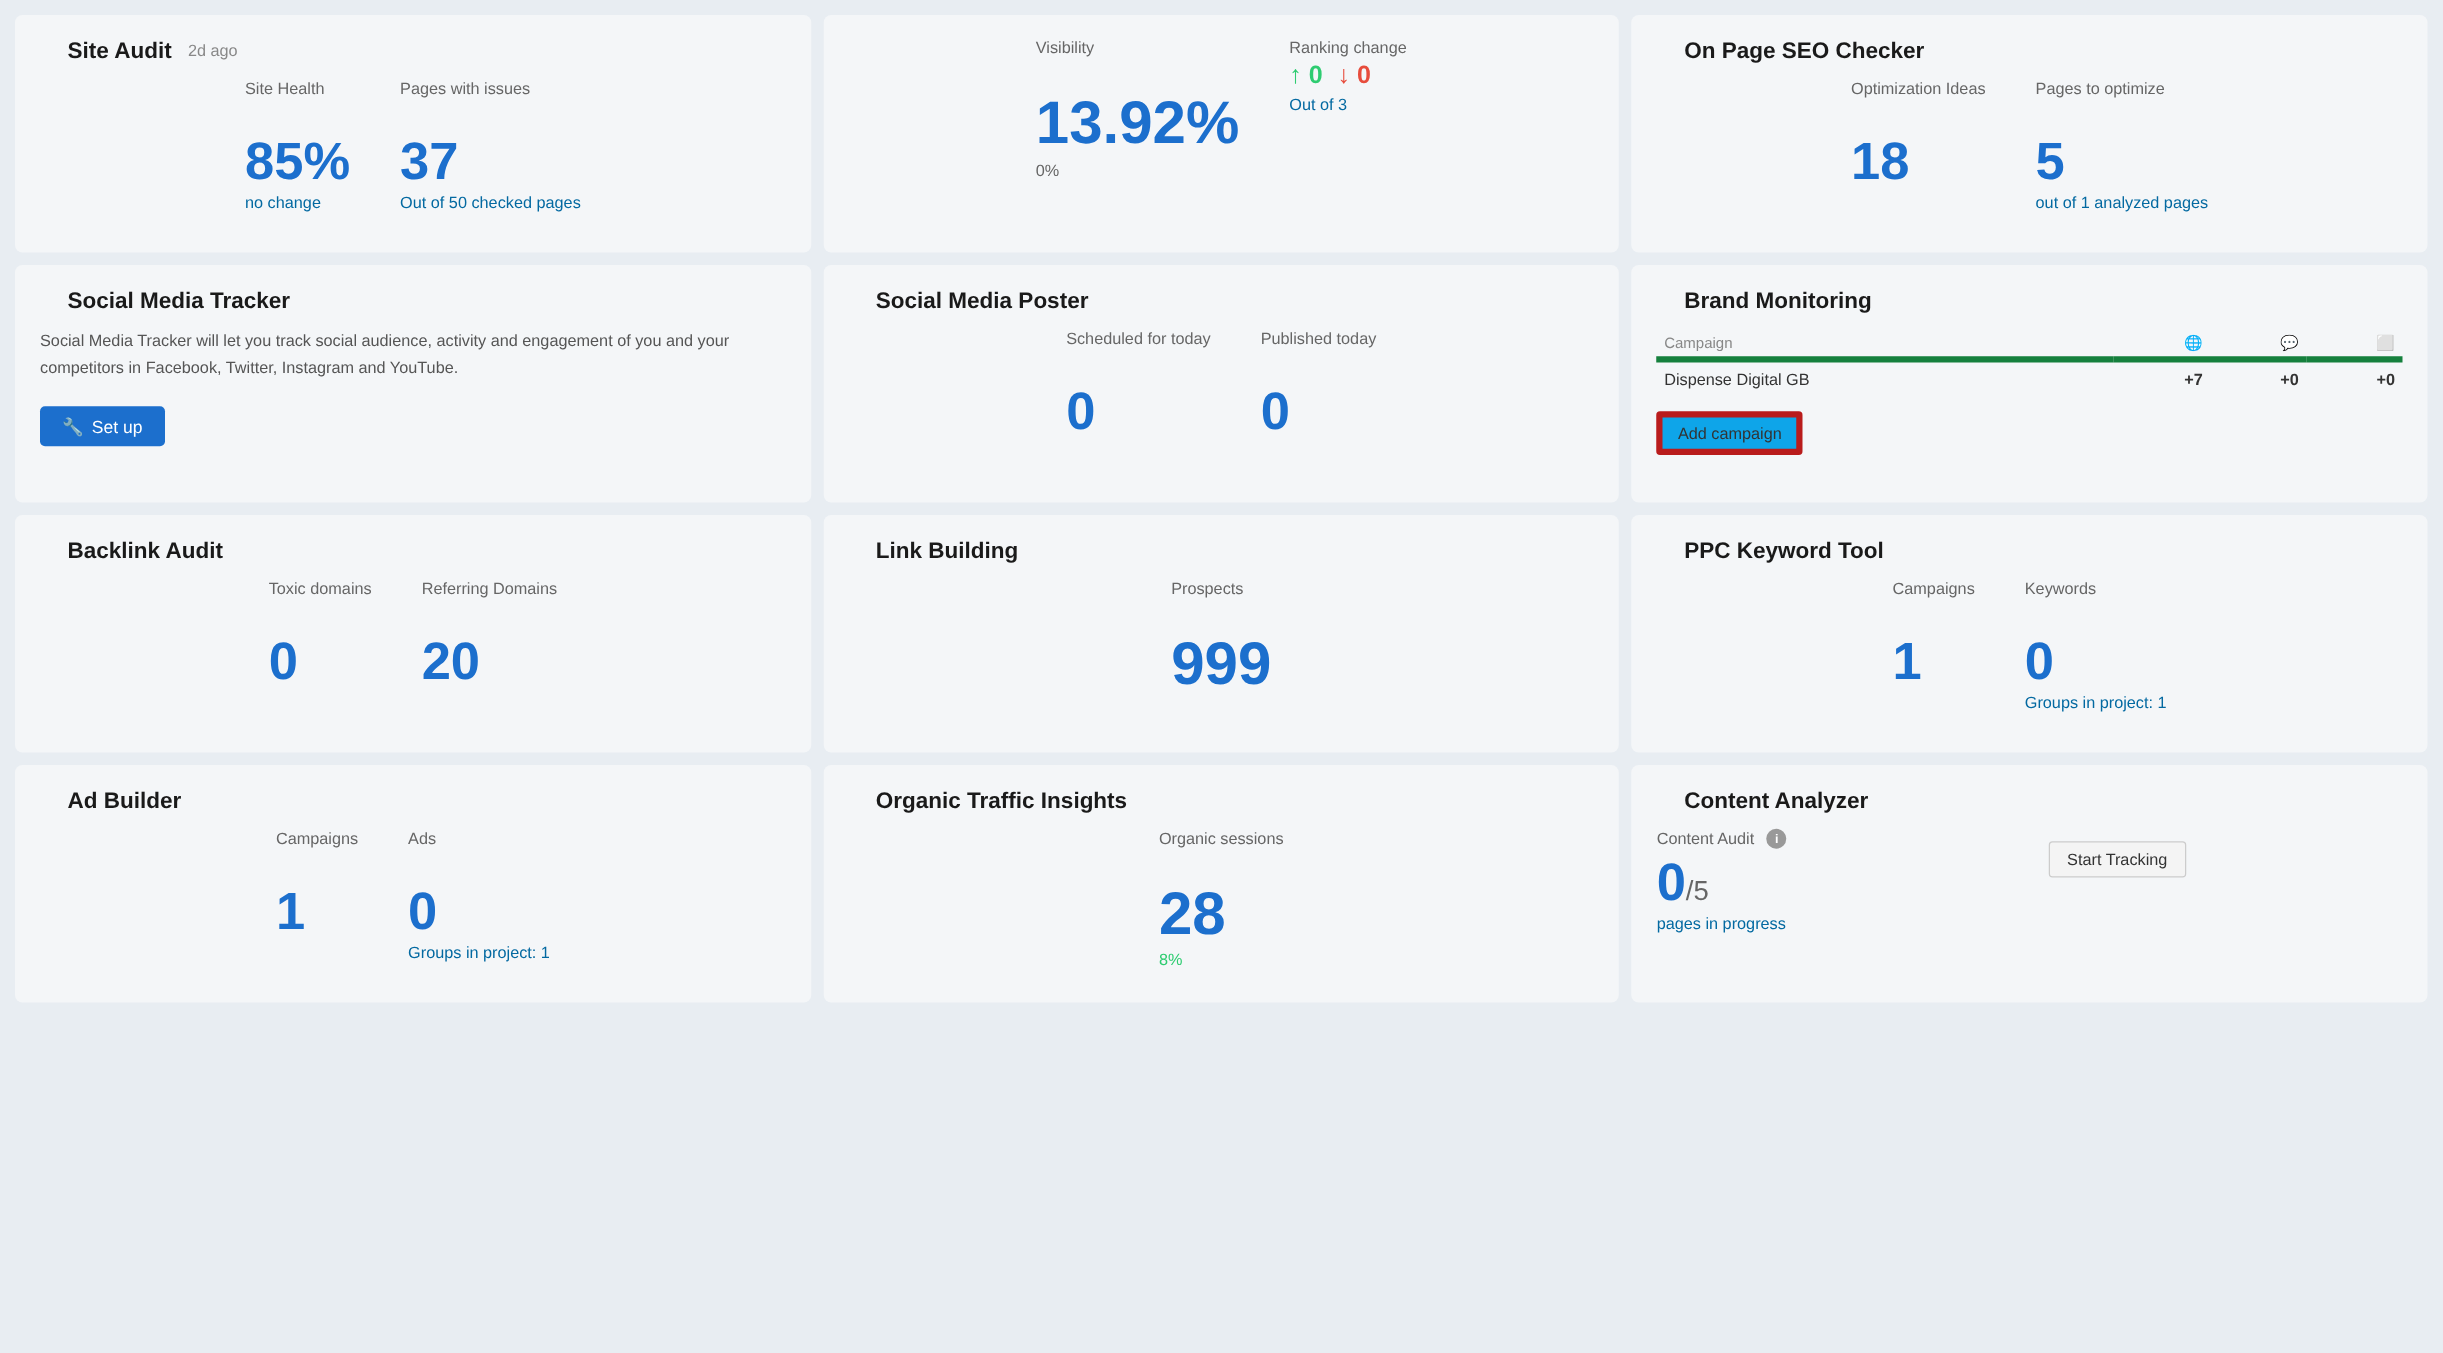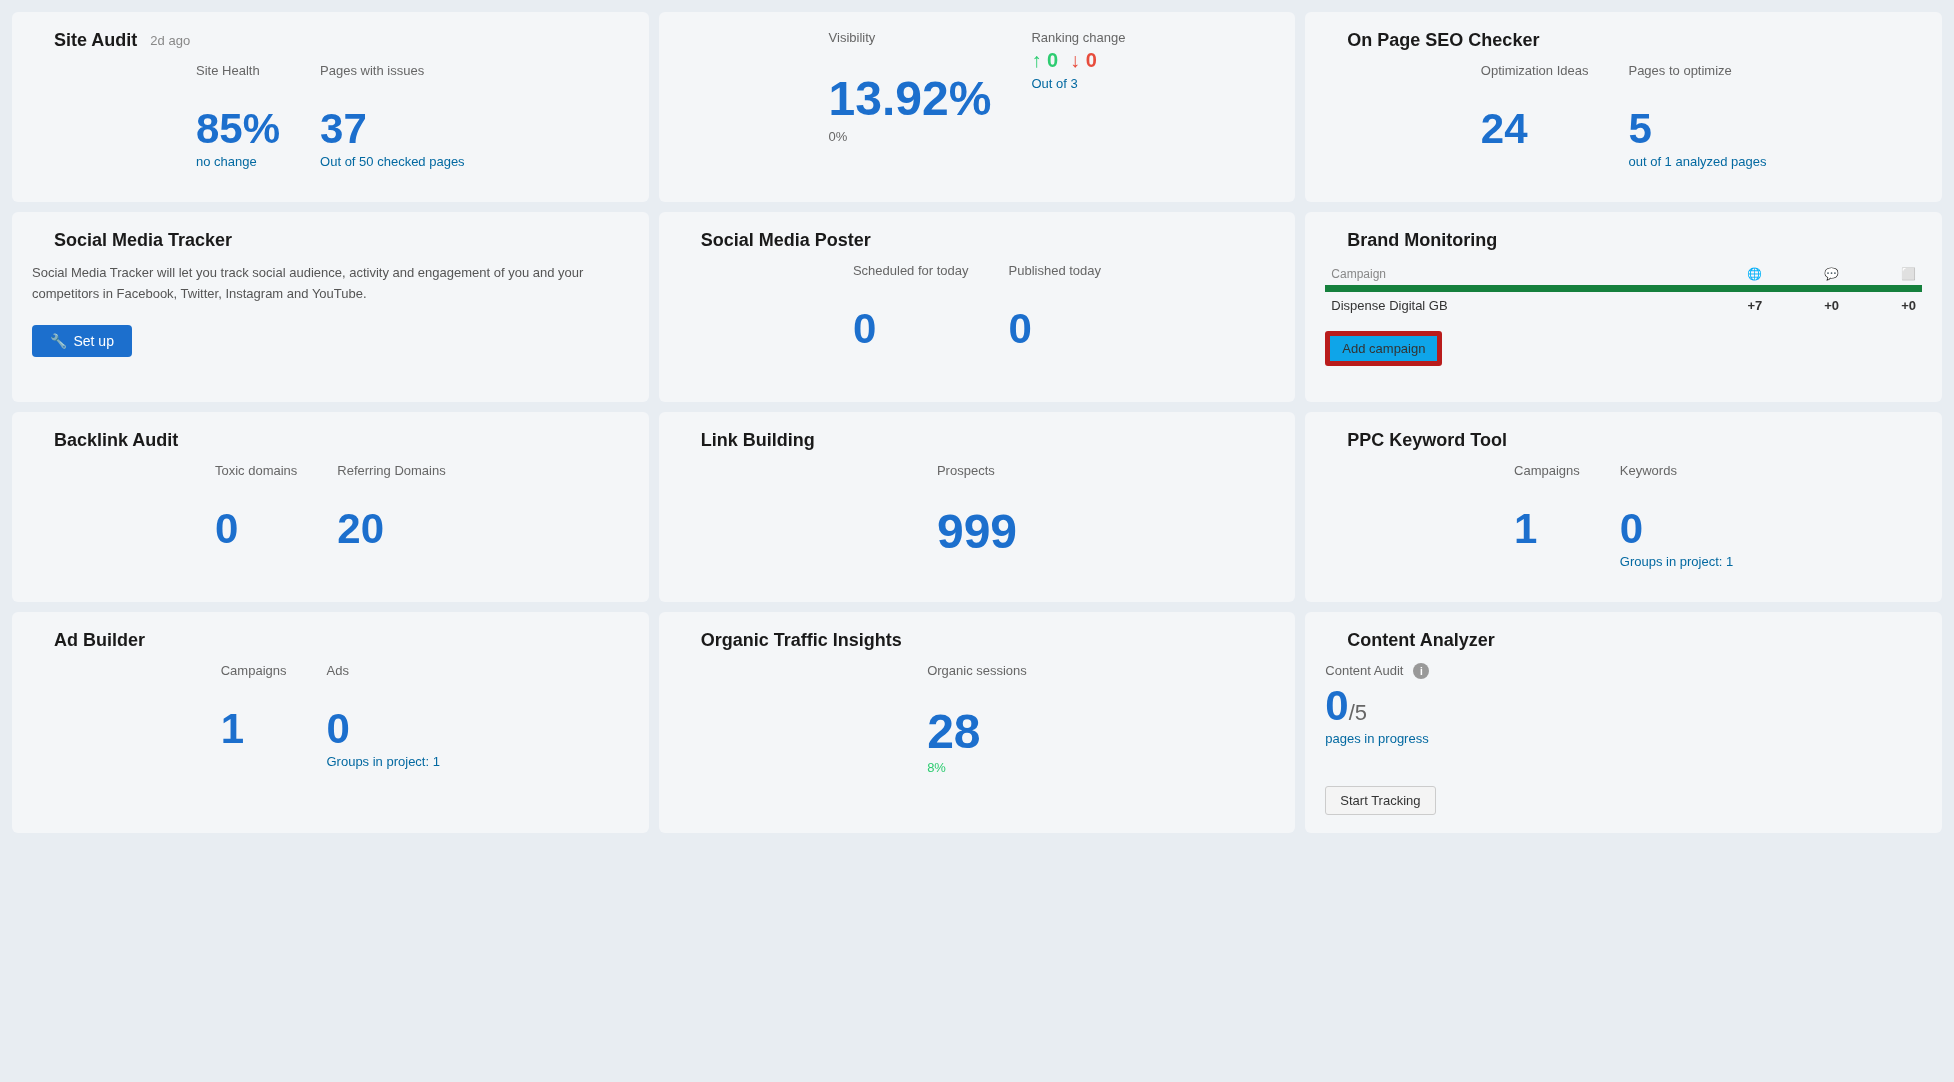--- a/index.html
+++ b/index.html
@@ -115,21 +115,21 @@
       color: #888;
       text-align: right;
       padding: 4px 6px;
       font-weight: 400;
     }
     .brand-table th:first-child { text-align: left; }
     .brand-table td {
       font-size: 13px;
       color: #333;
       padding: 6px 6px;
-      border-top: 7px solid #15803d;
+      border-top: 5px solid #15803d;
     }
     .brand-table td:first-child { font-size: 13px; }
     .brand-plus-blue {
       color: #1c6fcd;
       text-align: right;
       font-weight: 600;
     }
     .add-campaign-btn {
       margin-top: 12px;
       border: 5px solid #b91c1c;
@@ -160,21 +160,20 @@
       color: #fff;
       font-size: 10px;
       font-weight: 700;
       margin-left: 4px;
       vertical-align: middle;
     }
     .content-main {
       display: flex;
       gap: 30px;
       align-items: flex-start;
-      flex-direction: column;
     }
     .content-left { flex: 1; }
     .content-right {
       flex: 1;
       font-size: 13px;
       color: #555;
       line-height: 1.5;
     }
     .start-tracking-btn {
       border: 1px solid #ccc;
@@ -262,21 +261,21 @@
     </div>
   </div>
 
   <div class="card">
     <div class="card-title-row">
       <span class="card-title">On Page SEO Checker</span>
     </div>
     <div class="metrics-row">
       <div>
         <div class="metric-label">Optimization Ideas</div>
-        <div class="metric-value">24</div>
+        <div class="metric-value">18</div>
       </div>
       <div>
         <div class="metric-label">Pages to optimize</div>
         <div class="metric-value">5</div>
         <div class="metric-sub">out of 1 analyzed pages</div>
       </div>
     </div>
   </div>
 
   <div class="card">

